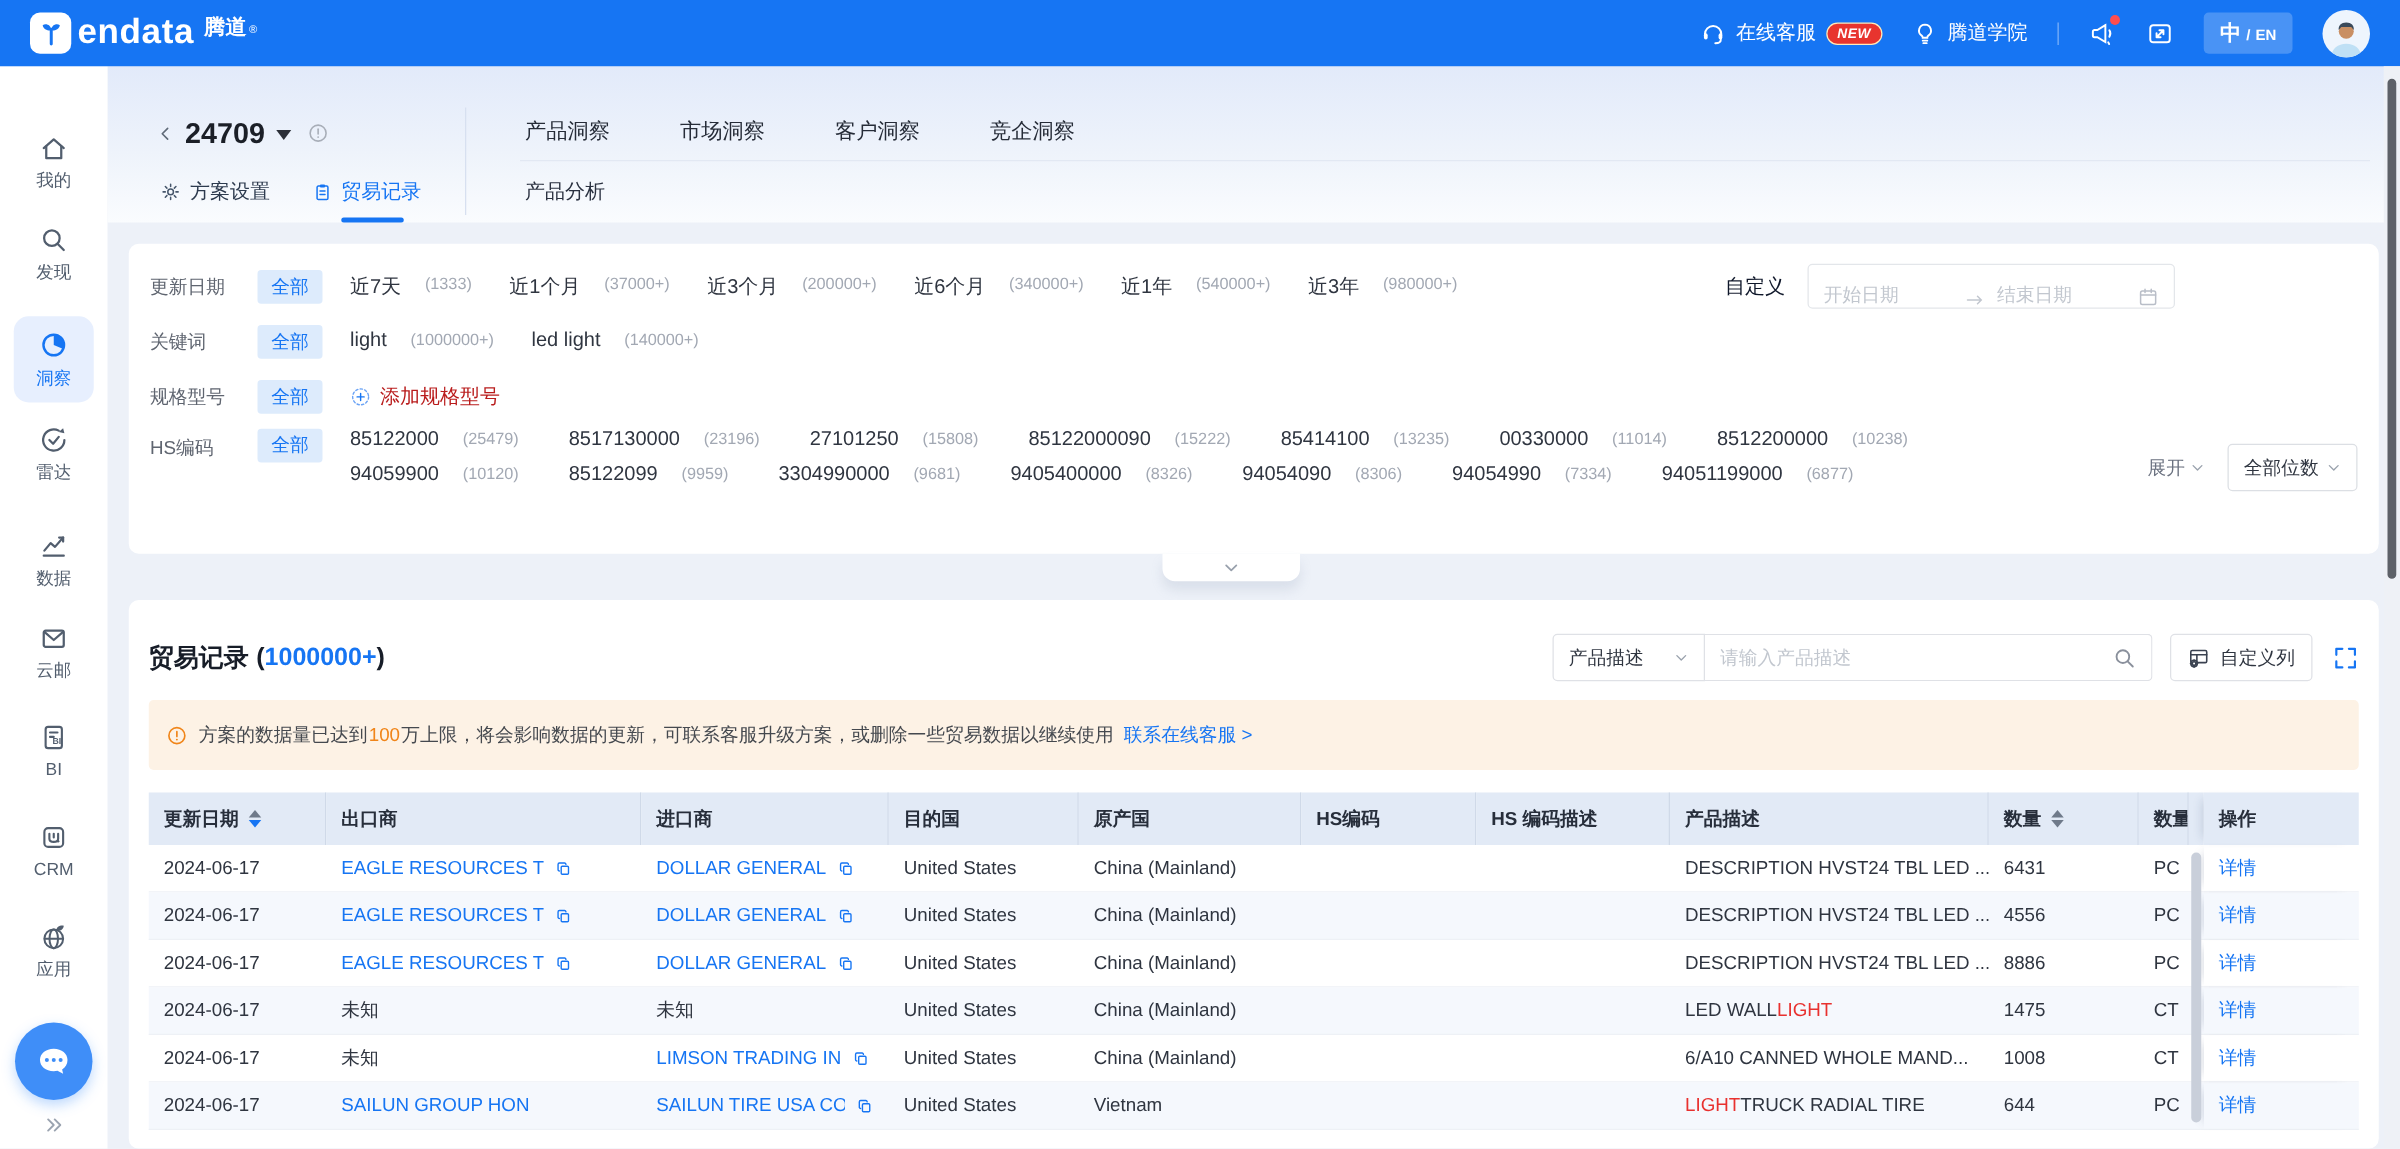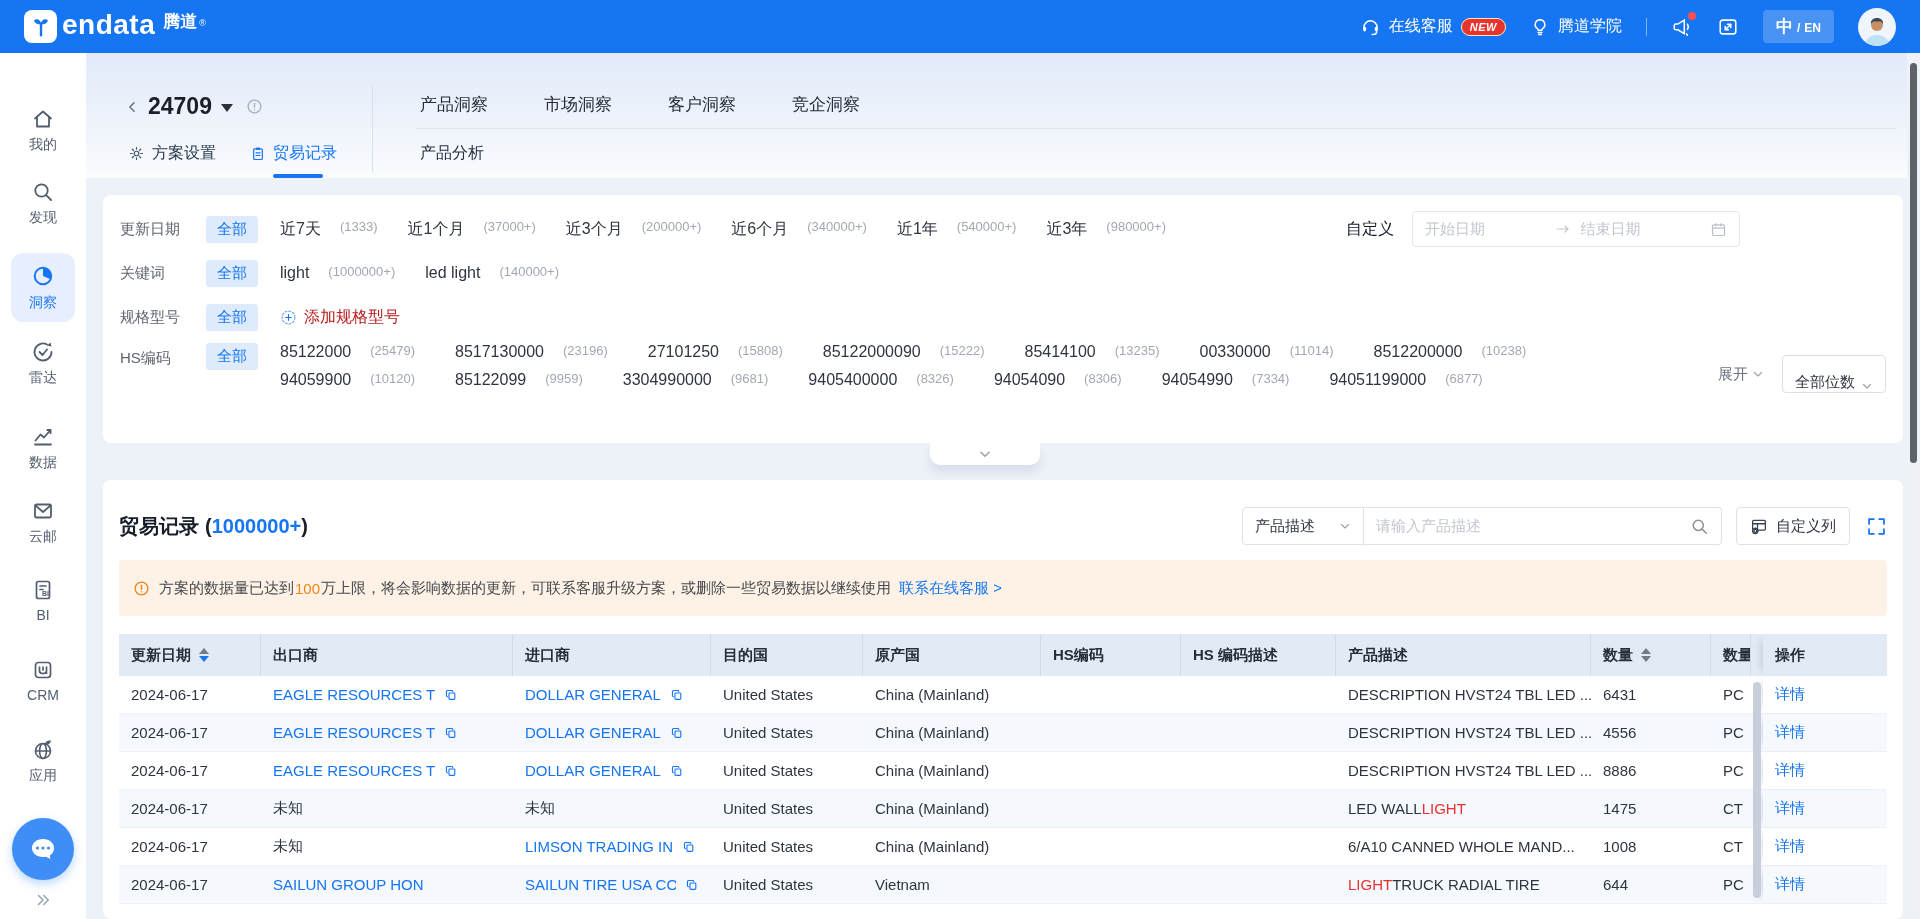--- a/index.html
+++ b/index.html
@@ -54,28 +54,28 @@
   .filter-card{position:absolute;left:17px;top:142px;width:1800px;height:248px;background:#fff;border-radius:8px;padding:12px 17px 0 17px}
   .f-row{display:flex;align-items:center;min-height:44px}
   .f-row.hs{align-items:flex-start;padding-top:4px}
   .f-label{width:86px;flex:0 0 86px;color:#5f6570;font-size:15px}
   .chip-all{background:#ddebfc;color:#1675f3;font-size:15px;padding:4px 11px;border-radius:3px;margin-right:22px;cursor:pointer;flex:0 0 auto}
   .f-opts{display:flex;align-items:center;gap:30px;flex-wrap:nowrap}
   .f-opt{display:flex;align-items:flex-start;gap:19px;cursor:pointer;white-space:nowrap}
   .opt-name{color:#2f3540;font-size:16px}
   .opt-count{color:#a2a8b3;font-size:13px}
   .custom-label{margin-left:auto;font-size:16px;color:#0f172a;cursor:pointer}
-  .date-range{margin-left:18px;margin-right:146px;width:328px;height:36px;border:1px solid #e3e6ea;border-radius:4px;display:flex;align-items:center;padding:0 12px;gap:10px;cursor:text}
+  .date-range{margin-left:18px;margin-right:146px;width:294px;height:36px;border:1px solid #e3e6ea;border-radius:4px;display:flex;align-items:flex-end;padding:0 12px;gap:10px;cursor:text}
   .date-ph{color:#c2c7cf;font-size:15px;flex:1;white-space:nowrap}
   .add-spec{display:flex;align-items:center;gap:7px;color:#b91c1c;font-size:16px;cursor:pointer}
   .hs-codes{display:flex;flex-direction:column;gap:10px}
   .hs-line{display:flex;gap:40px}
   .hs-right{margin-left:auto;display:flex;align-items:center;gap:18px;margin-top:12px}
   .expand-link{display:flex;align-items:center;gap:4px;color:#6b7280;font-size:15px;cursor:pointer}
-  .digits-select{border:1px solid #dcdfe4;border-radius:4px;height:38px;display:flex;align-items:flex-end;gap:6px;padding:0 12px;font-size:15px;color:#2f3540;cursor:pointer}
+  .digits-select{border:1px solid #dcdfe4;border-radius:4px;height:38px;display:flex;align-items:center;gap:6px;padding:11px 12px;font-size:15px;color:#2f3540;cursor:pointer}
   .notch{position:absolute;left:844px;top:390px;width:110px;height:22px;background:#fff;border-radius:0 0 10px 10px;box-shadow:0 7px 9px rgba(140,155,180,.20);display:flex;align-items:center;justify-content:center;color:#98a0ac;cursor:pointer}
 
   
   .records-card{position:absolute;left:17px;top:427px;width:1800px;height:439px;background:#fff;border-radius:8px;padding:0 16px}
   .rec-head{display:flex;align-items:center;padding-top:26px;height:66px}
   .rec-title{font-size:20px;font-weight:bold;color:#171d28}
   .rec-count{font-size:20px;font-weight:bold;color:#171d28;margin-left:6px}
   .rec-count b{color:#1675f3}
   .search-group{margin-left:auto;display:flex;align-items:center}
   .field-select{height:38px;border:1px solid #dfe1e6;border-radius:4px 0 0 4px;display:flex;align-items:center;gap:24px;padding:0 12px;font-size:15px;color:#2f3540;cursor:pointer;background:#fff}

